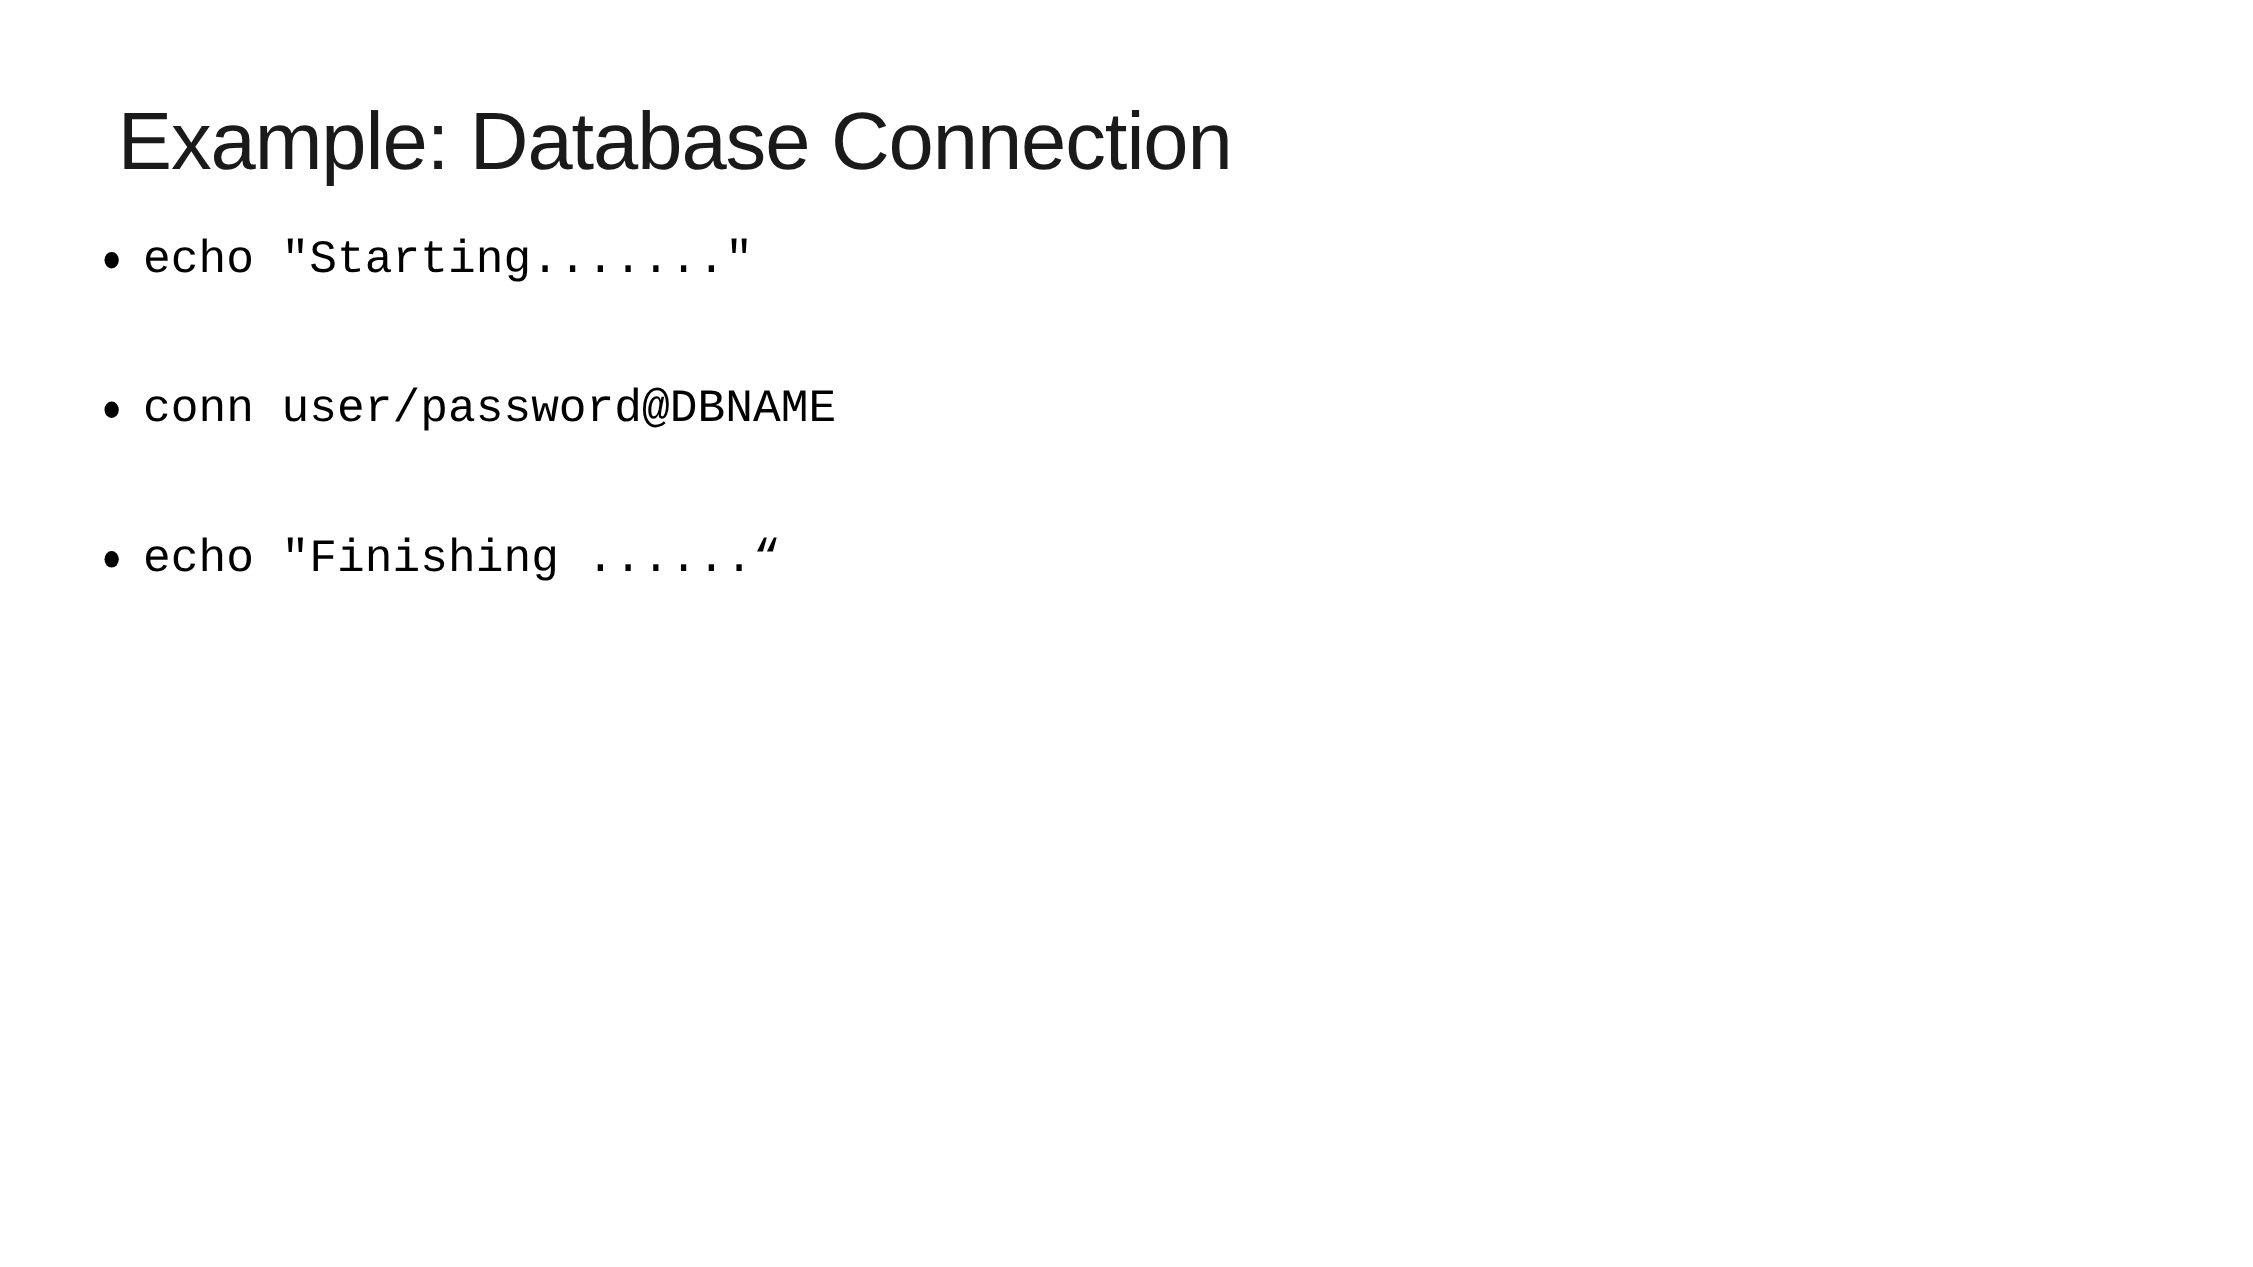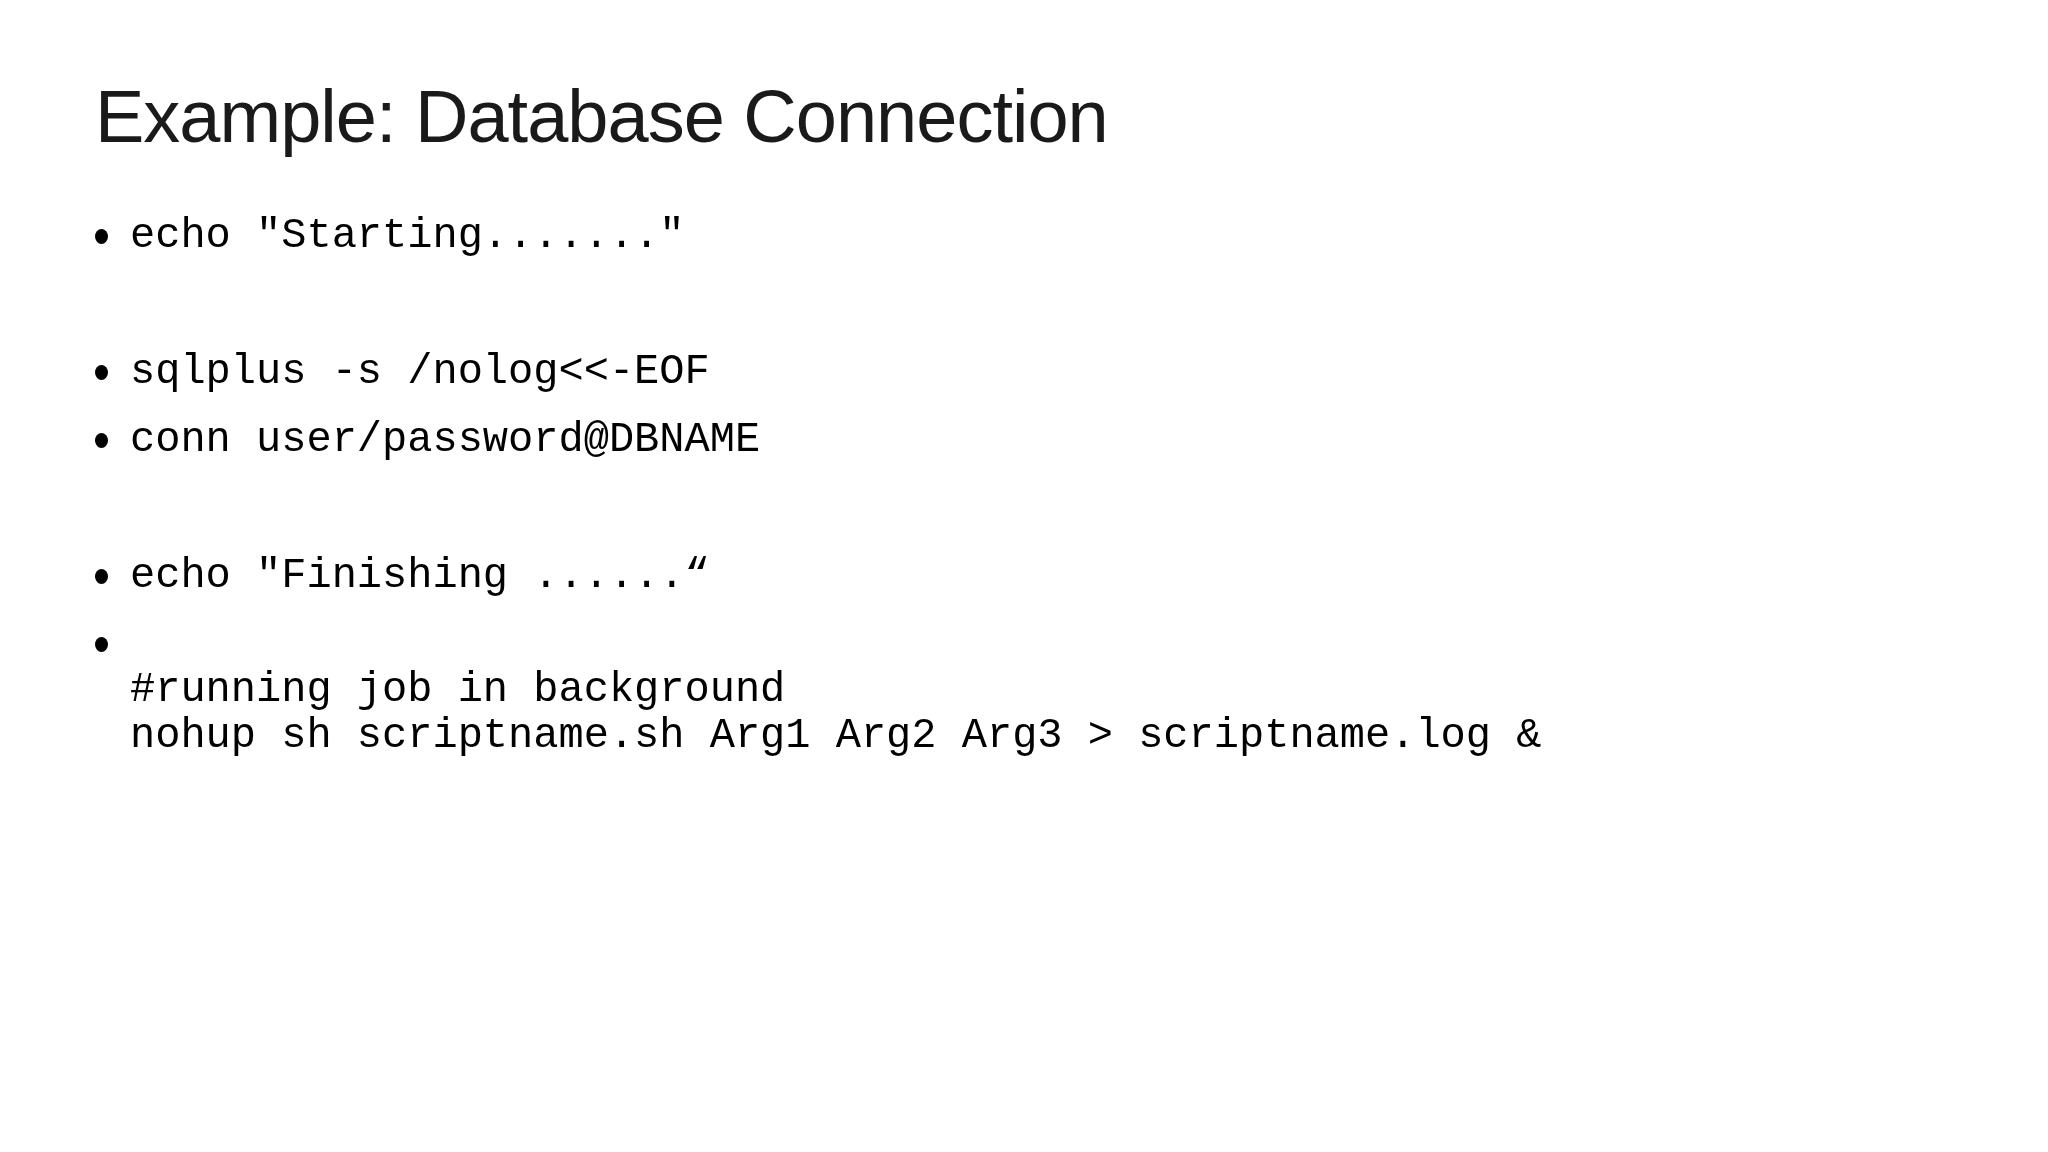--- a/index.html
+++ b/index.html
@@ -12,21 +12,21 @@
     width: 2048px;
     height: 1152px;
     background: var(--bg, #ffffff);
     overflow: hidden;
     font-family: "Liberation Sans", sans-serif;
   }
   .slide-title {
     position: absolute;
     left: 95px;
     top: 76px;
-    margin: 0;
+    margin: 12px;
     font-family: "Liberation Sans", sans-serif;
     font-weight: 300;
     font-size: 74px;
     line-height: 1.1;
     letter-spacing: -1px;
     color: var(--title-color, #1a1a1a);
     white-space: nowrap;
   }
   .bullet-list {
     position: absolute;
@@ -80,40 +80,26 @@
         <span class="item-text">echo "Starting......."</span>
       </div>
       <div class="item blank">
         <span class="marker"></span>
         <span class="item-text"></span>
       </div>
       <div class="item">
         <span class="marker">
           <span class="dot"></span>
         </span>
-        <span class="item-text">sqlplus -s /nolog&lt;&lt;-EOF</span>
-      </div>
-      <div class="item">
-        <span class="marker">
-          <span class="dot"></span>
-        </span>
         <span class="item-text">conn user/password@DBNAME</span>
       </div>
       <div class="item blank">
         <span class="marker"></span>
         <span class="item-text"></span>
       </div>
       <div class="item">
         <span class="marker">
           <span class="dot"></span>
         </span>
         <span class="item-text">echo "Finishing ......“</span>
       </div>
-      <div class="item">
-        <span class="marker">
-          <span class="dot"></span>
-        </span>
-        <span class="item-text">
-#running job in background
-nohup sh scriptname.sh Arg1 Arg2 Arg3 &gt; scriptname.log &amp;</span>
-      </div>
     </div>
 </div>
 
 </body></html>

